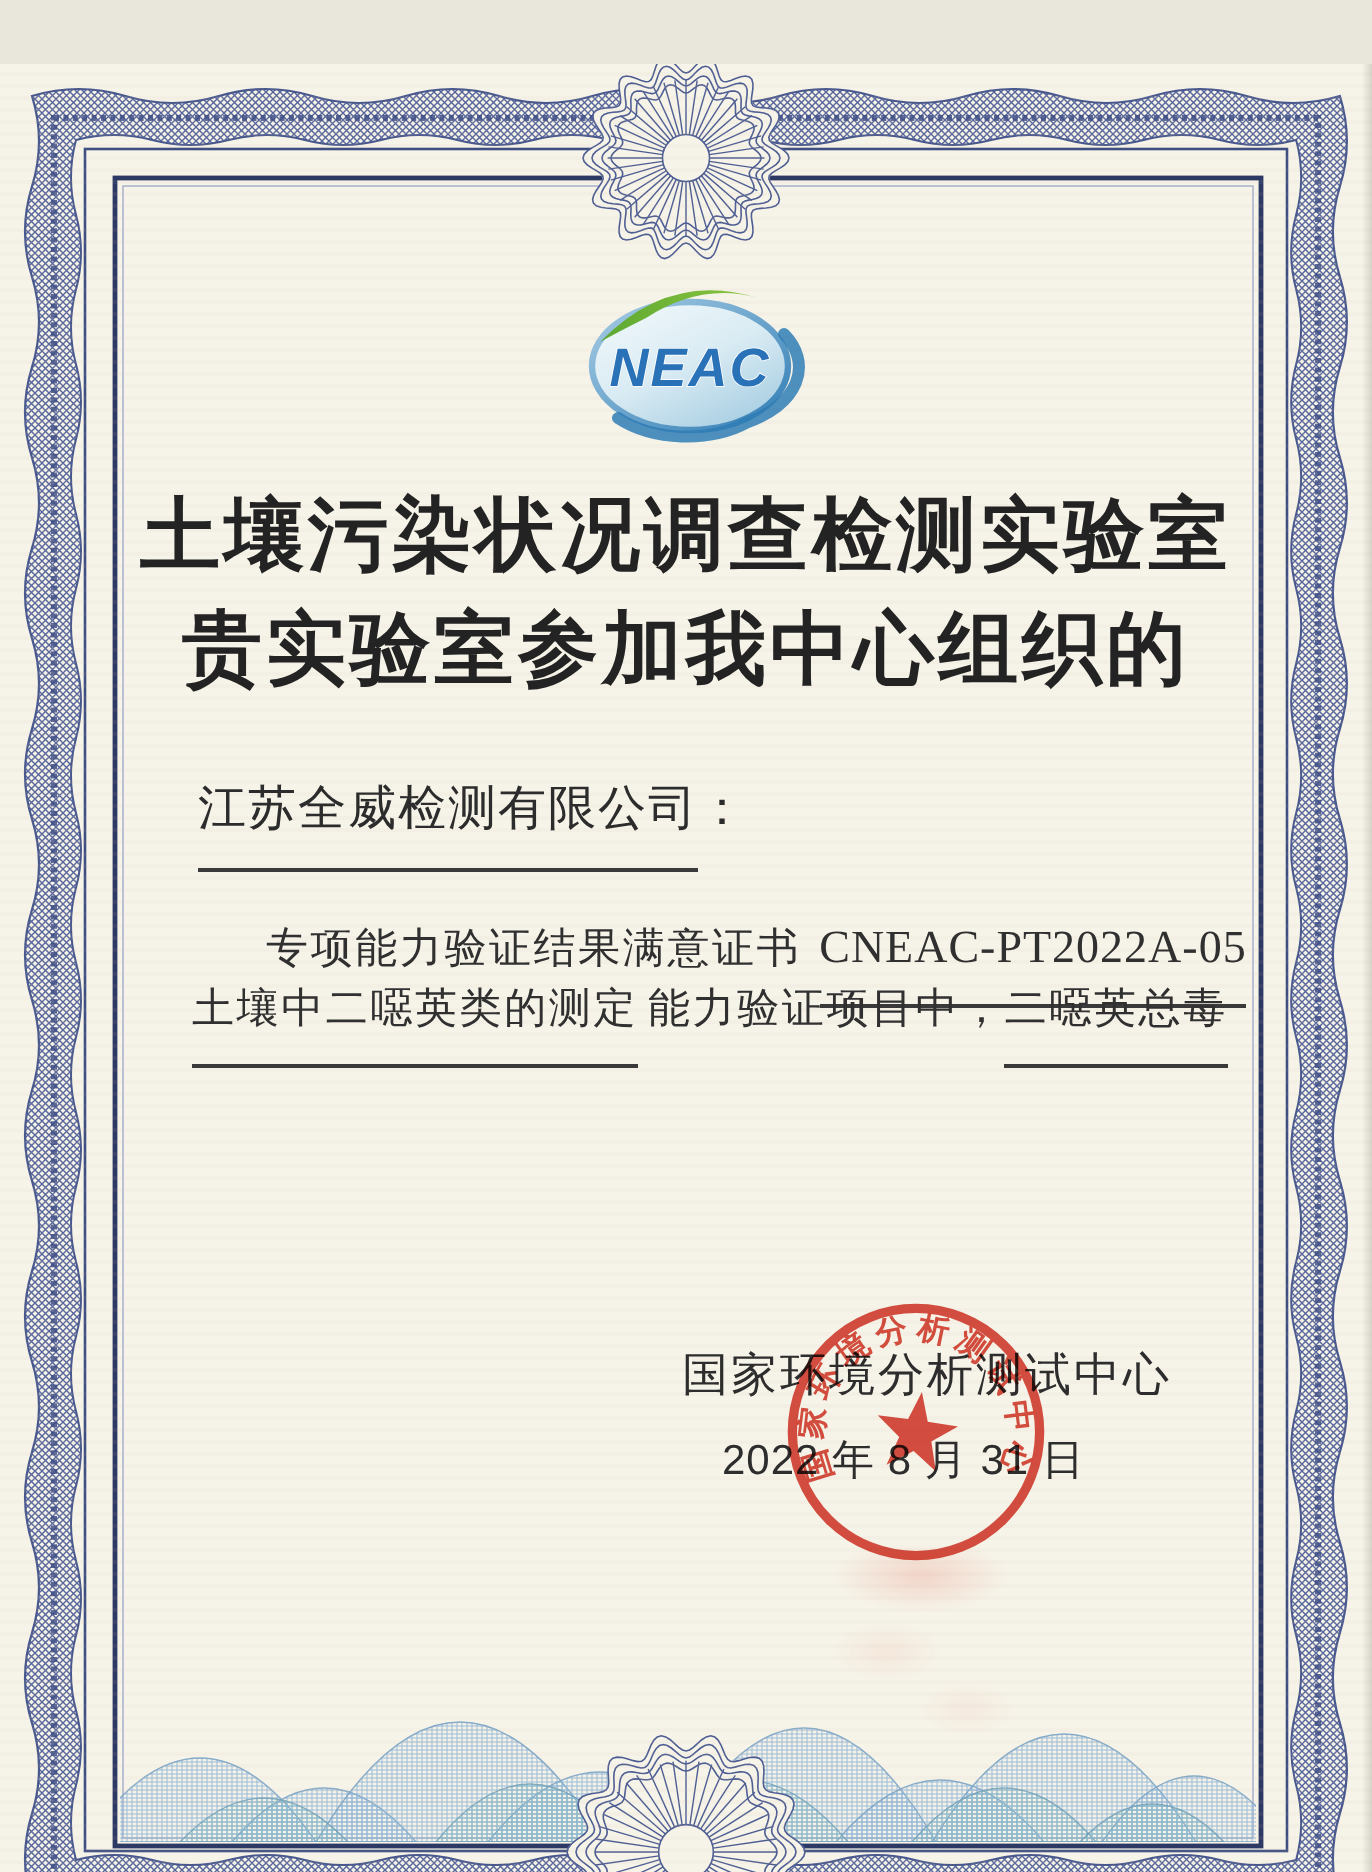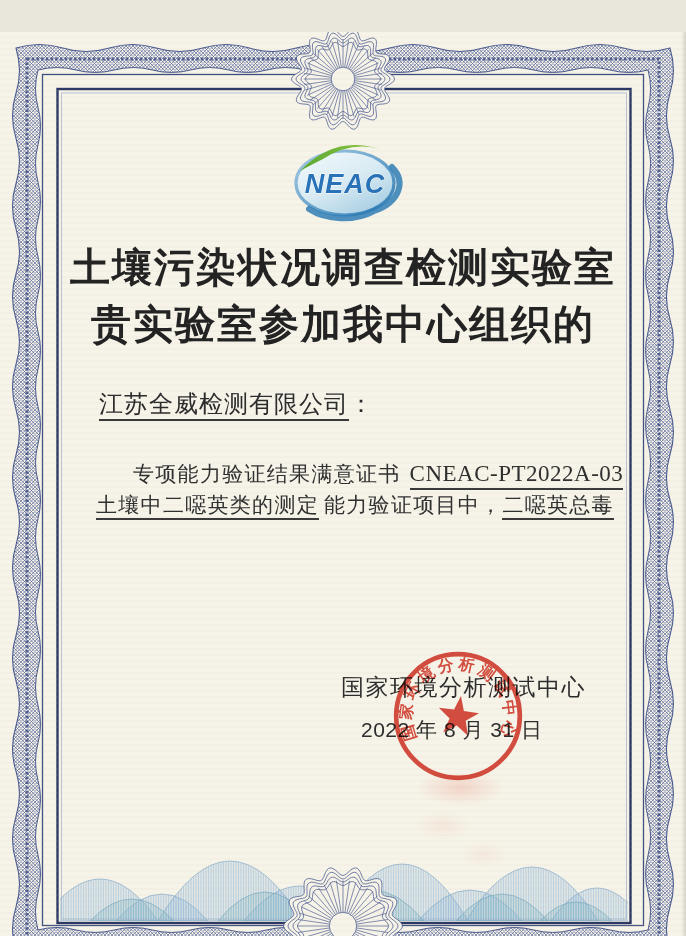--- a/index.html
+++ b/index.html
@@ -14,21 +14,21 @@
   .title{position:absolute;left:0;width:686px;text-align:center;z-index:2;color:#232323;
     font-family:"Liberation Serif","DejaVu Serif",serif;font-weight:700;
     font-size:40px;letter-spacing:2px;line-height:1.2;}
   .t1{top:212px;} .t2{top:269px;}
   .addressee{position:absolute;left:99px;top:356px;z-index:2;font-size:24px;color:#2c2c2c;letter-spacing:1px;}
   .bline{position:absolute;left:96px;width:520px;z-index:2;font-size:21px;color:#303030;
     letter-spacing:1.3px;line-height:30px;white-space:nowrap;}
   .l1{top:427px;padding-left:37px;}
   .l2{top:458px;}
   .l3{top:534px;}
-  .u{border-bottom:2px solid #3a3a3a;padding-bottom:2px;}
+  .u{border-bottom:2px solid #3a3a3a;padding-bottom:16px;}
   .code{font-family:"Liberation Serif","DejaVu Serif",serif;font-size:23px;letter-spacing:.5px;}
   .gap{display:inline-block;width:9px;}
   .gap2{display:inline-block;width:5px;}
   .issuer{position:absolute;left:341px;top:640px;z-index:2;font-size:23px;color:#2d2d2d;letter-spacing:1.5px;}
   .date{position:absolute;left:361px;top:684px;z-index:2;font-size:21px;color:#2d2d2d;letter-spacing:.5px;}
   .seal{position:absolute;left:382px;top:608px;z-index:4;mix-blend-mode:multiply;opacity:.93;}
   .residue{position:absolute;left:398px;top:742px;width:130px;height:115px;z-index:3;opacity:.55;filter:blur(1px);
     background:
       radial-gradient(ellipse 48% 22% at 48% 12%,rgba(222,62,46,.30),rgba(222,62,46,0) 70%),
       radial-gradient(ellipse 30% 18% at 35% 45%,rgba(222,62,46,.12),rgba(222,62,46,0) 70%),
@@ -206,21 +206,21 @@
     <path d="M117,32 A48,31 0 0 1 99,76 A48,31 0 0 1 34,74" fill="none" stroke="#2f7cb5" stroke-width="6" stroke-linecap="round" opacity="0.85"></path>
     <path d="M25,36 Q60,0 104,14 Q76,6 48,24 Q34,31 25,36 Z" fill="url(#lg-green)"></path>
     <text x="70" y="58" text-anchor="middle" font-family="Liberation Sans, DejaVu Sans, sans-serif" font-size="27" font-weight="bold" font-style="italic" fill="#2a72b8" stroke="#ffffff" stroke-width="0.8" paint-order="stroke" letter-spacing="1">NEAC</text>
   </svg>
 
   <div class="title t1">土壤污染状况调查检测实验室</div>
   <div class="title t2">贵实验室参加我中心组织的</div>
 
   <div class="addressee"><span class="u">江苏全威检测有限公司</span><span>：</span></div>
 
-  <div class="bline l1"><span>专项能力验证结果满意证书</span><span class="gap"></span><span class="u code">CNEAC-PT2022A-03</span></div>
+  <div class="bline l1"><span>专项能力验证结果满意证书</span><span class="gap"></span><span class="u code">CNEAC-PT2022A-05</span></div>
 
   <div class="bline l2"><span class="u">土壤中二噁英类的测定</span><span class="gap2"></span><span>能力验证项目中，</span><span class="u">二噁英总毒</span></div>
 
 
   <div class="issuer">国家环境分析测试中心</div>
   <div class="date">2022 年 8 月 31 日</div>
 
   <div class="residue"></div>
 
   <svg class="seal" width="152" height="152" viewBox="0 0 150 150">

